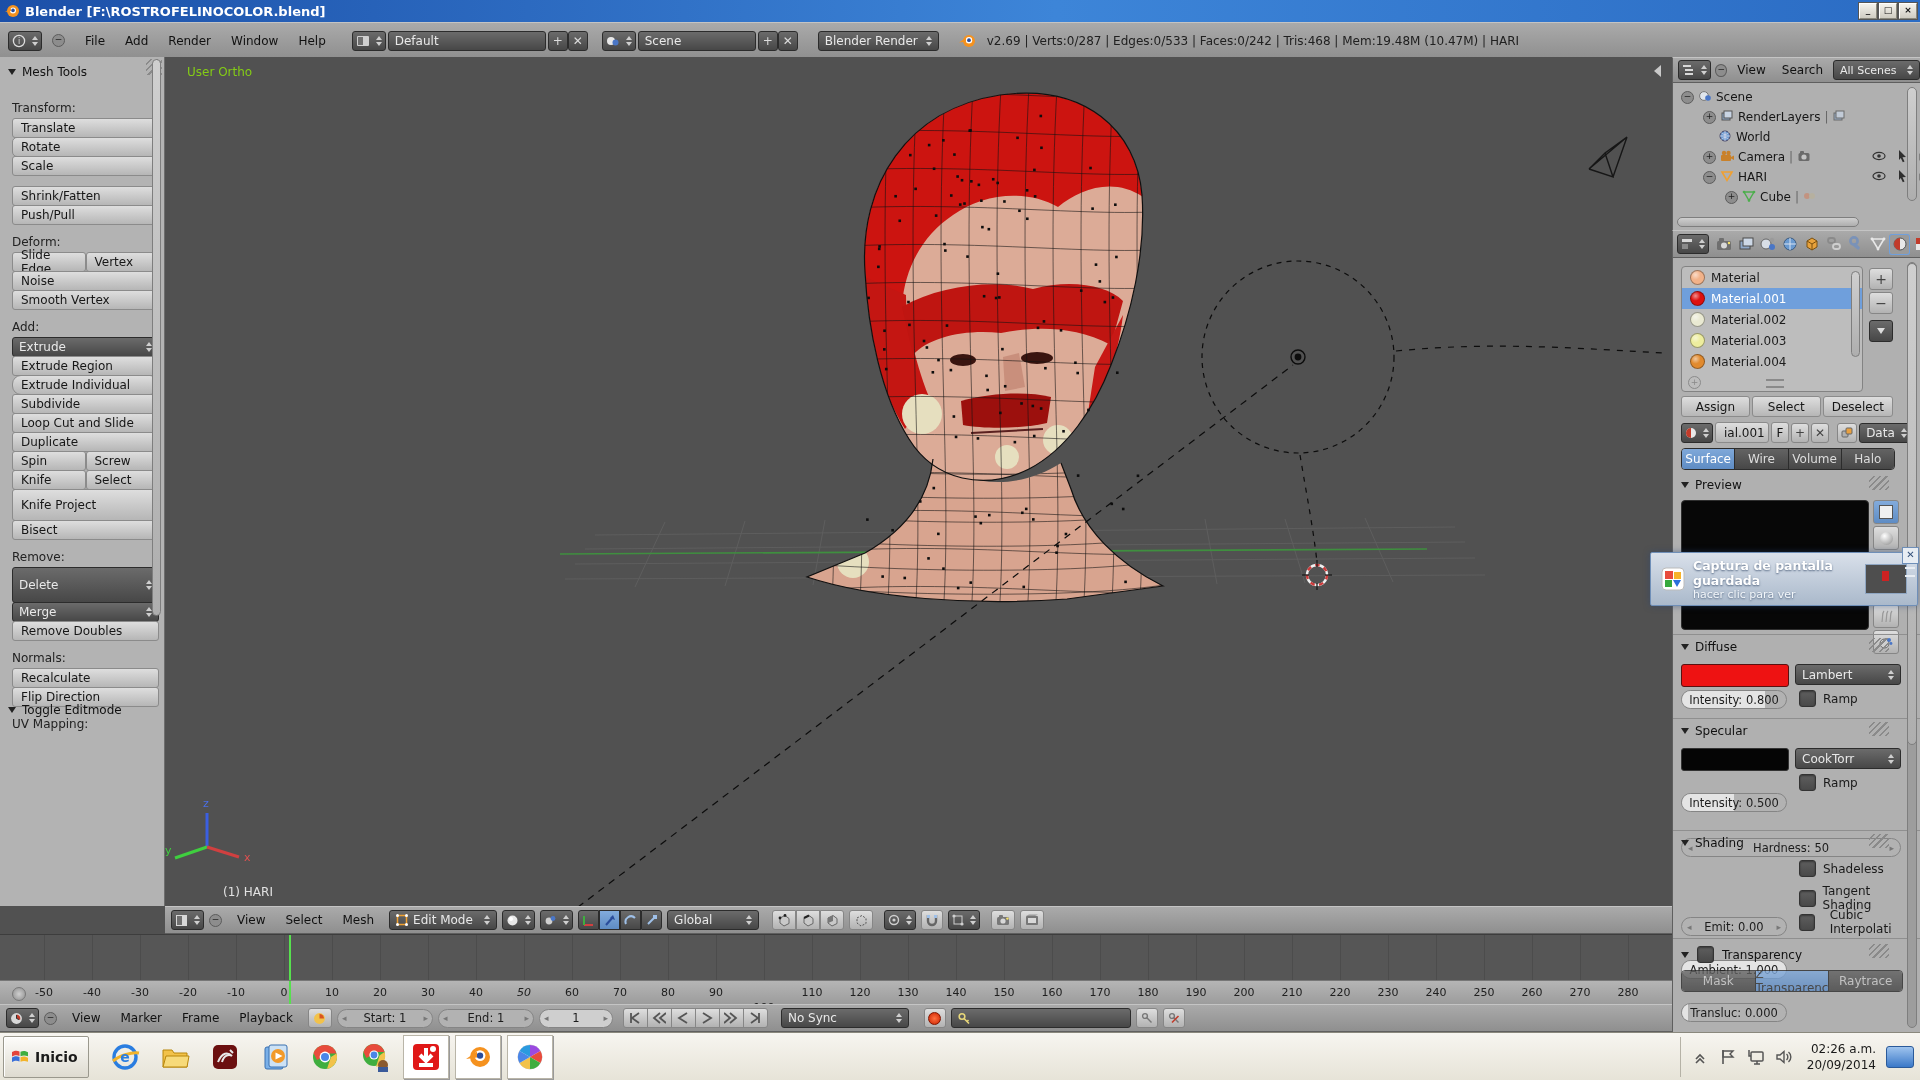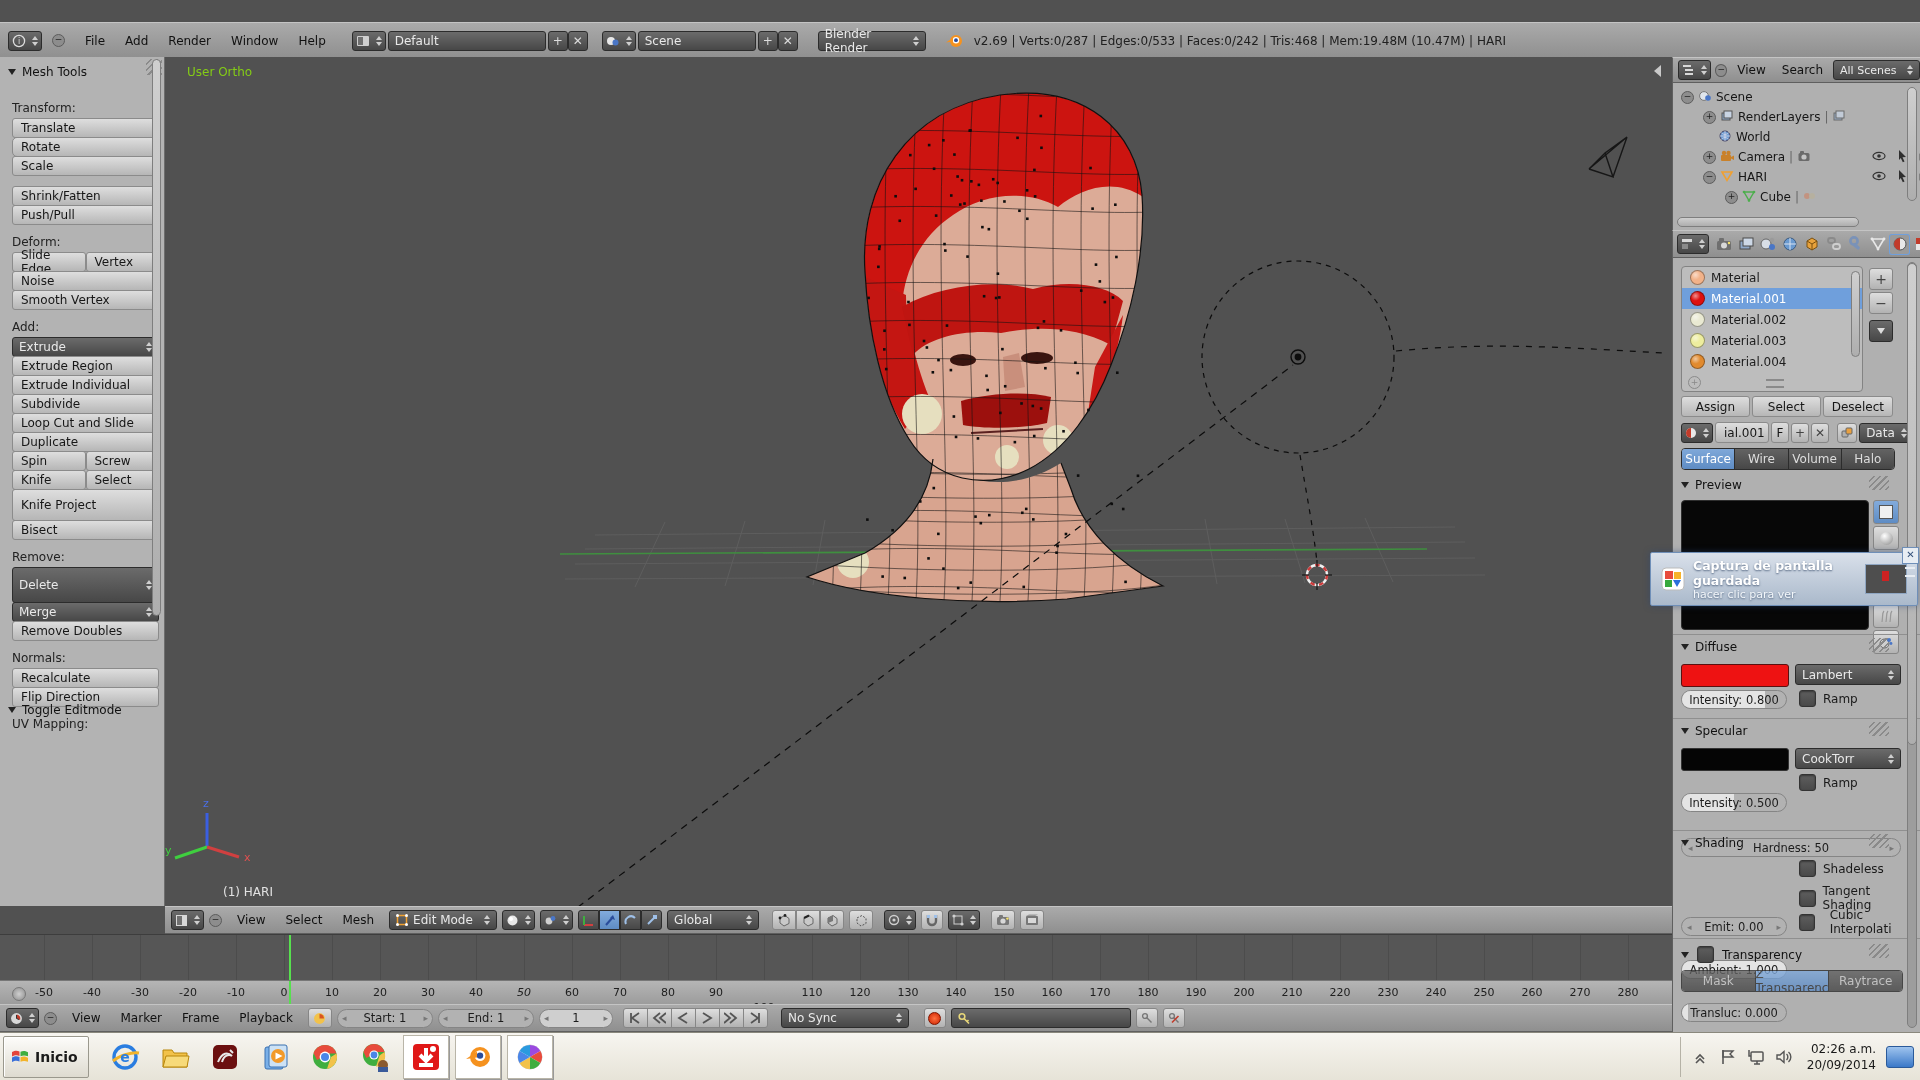--- a/index.html
+++ b/index.html
@@ -66,20 +66,33 @@
   .tab.on{background:#9a9a9a;box-shadow:0 0 0 1px #6f9fdc inset;}
   .qlcell{width:44px;height:42px;display:flex;align-items:center;justify-content:center;}
   .qlcell.raised{background:#fff;border:1px solid #b9b5a8;box-shadow:1px 1px 0 #999;}
   .trayico{display:flex;align-items:center;justify-content:center;width:26px;height:40px;}
 </style>
 </head>
 <body>
 
 <div id="app">
 
+  <div id="titlebar" class="abs">
+    <svg width="16" height="16" viewBox="0 0 16 16" style="margin:0 5px 0 4px">
+      <circle cx="9" cy="8" r="6" fill="#f5921f"></circle>
+        <circle cx="9" cy="7.4" r="3" fill="#fff"></circle>
+        <circle cx="9" cy="7.4" r="1.8" fill="#2a4d9b"></circle>
+      <path d="M1,9 L7,5 L7,8 Z" fill="#f5921f"></path>
+    </svg>
+    <span>Blender [F:\ROSTROFELINOCOLOR.blend]</span>
+    <span style="flex:1"></span>
+    <span class="winbtn">_</span>
+    <span class="winbtn">□</span>
+    <span class="winbtn" style="margin-right:3px">×</span>
+  </div>
 
   <div class="abs bhdr flex" style="left:0;top:22;width:1920px;height:35px;top:22px;">
     <div class="icbtn" style="margin-left:8px">
       <svg width="14" height="14" viewBox="0 0 14 14">
           <circle cx="7" cy="7" r="5.6" fill="none" stroke="#ddd" stroke-width="1.3"></circle>
           <text x="7" y="10" font-size="8" fill="#ddd" text-anchor="middle" font-family="DejaVu Sans">i</text>
         </svg>
       <span class="updn">
           <i class="u"></i>
           <i class="d"></i>
@@ -116,21 +129,21 @@
       <span class="updn">
           <i class="u"></i>
           <i class="d"></i>
         </span>
     </div>
     <div class="dd" style="width:118px;margin-left:2px">
       <span class="grow">Scene</span>
     </div>
     <div class="icbtn" style="margin-left:2px;width:20px;color:#ddd">+</div>
     <div class="icbtn" style="width:20px;color:#ddd">✕</div>
-    <div class="dd" style="width:108px;margin-left:20px">
+    <div class="dd" style="width:121px;margin-left:20px">
       <span class="grow">Blender Render</span>
       <span class="updn">
           <i class="u"></i>
           <i class="d"></i>
         </span>
     </div>
     <svg width="20" height="16" viewBox="0 0 20 16" style="margin-left:18px">
       <circle cx="12" cy="8" r="6" fill="#f5921f"></circle>
         <circle cx="12" cy="7.2" r="3.2" fill="#fff"></circle>
         <circle cx="12" cy="7.2" r="1.9" fill="#2a4d9b"></circle>
@@ -200,21 +213,21 @@
               <i class="d"></i>
             </span>
           </div>
         </div>
         <div style="display: flex; margin: 0px 6px 0px 12px;">
           <div class="btn shelfbtn" style="flex: 1 1 0%; border-radius: 3px; height: 20px;">
             <span class="grow">Extrude Region</span>
           </div>
         </div>
         <div style="display: flex; margin: 0px 6px 0px 12px;">
-          <div class="btn shelfbtn" style="flex: 1 1 0%; border-radius: 3px; height: 20px;">
+          <div class="btn shelfbtn" style="flex: 1 1 0%; border-radius: 9px; height: 20px;">
             <span class="grow">Extrude Individual</span>
           </div>
         </div>
         <div style="display: flex; margin: 0px 6px 0px 12px;">
           <div class="btn shelfbtn" style="flex: 1 1 0%; border-radius: 3px; height: 20px;">
             <span class="grow">Subdivide</span>
           </div>
         </div>
         <div style="display: flex; margin: 0px 6px 0px 12px;">
           <div class="btn shelfbtn" style="flex: 1 1 0%; border-radius: 3px; height: 20px;">

